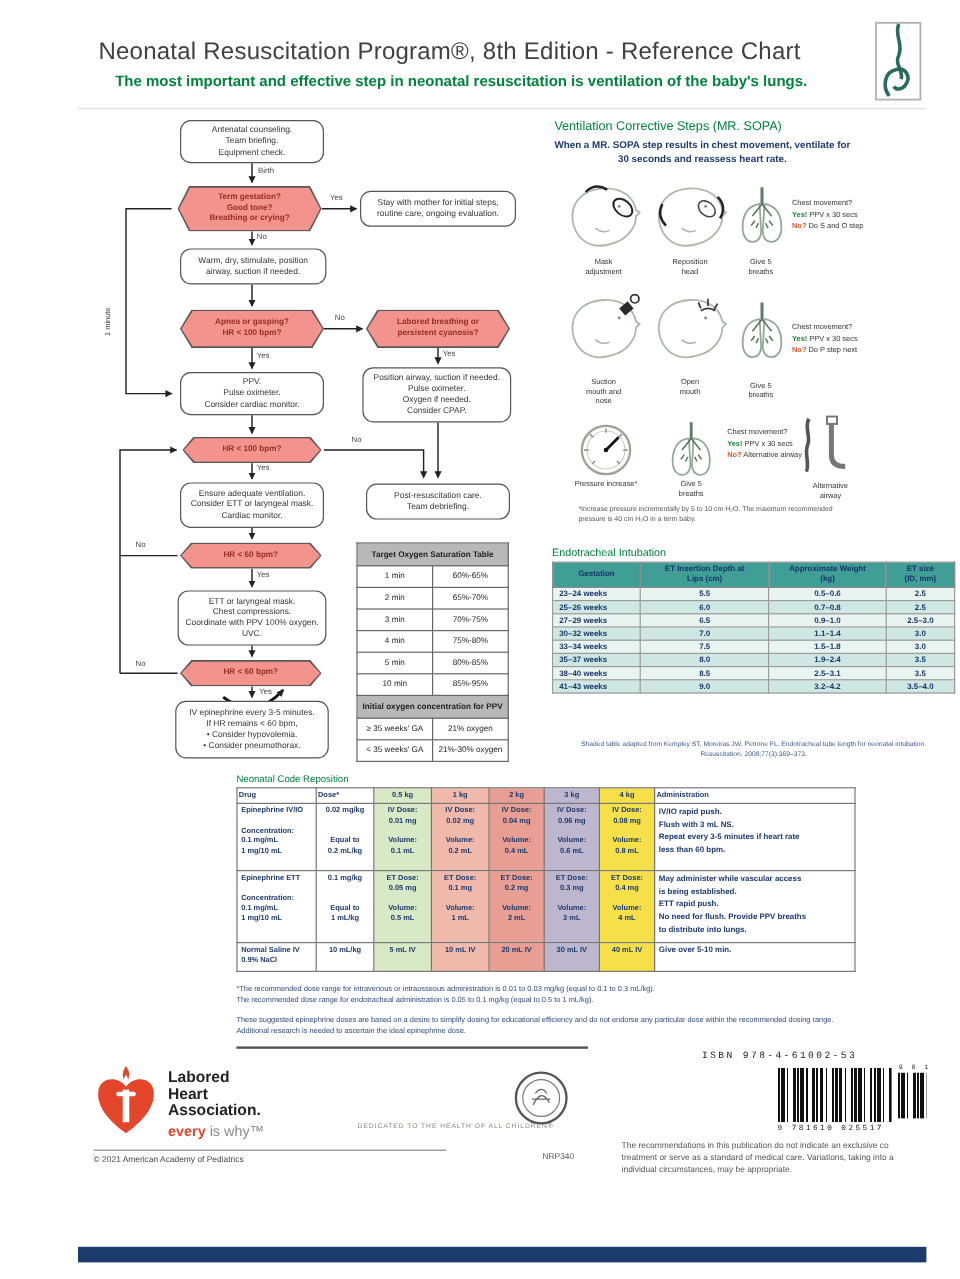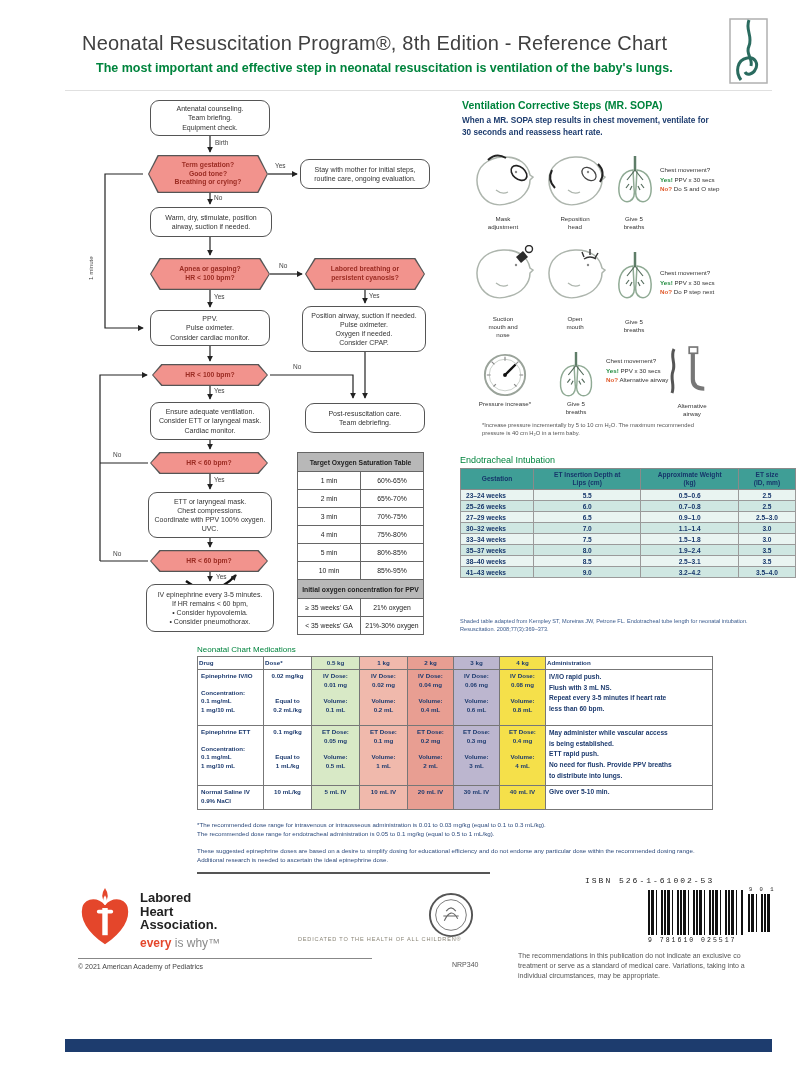--- a/index.html
+++ b/index.html
@@ -1,36 +1,36 @@
 <!DOCTYPE html>
 <html><head>
 <meta charset="utf-8">
 <style>
   html,body{margin:0;padding:0;background:#fff;}
   #page{position:relative;width:800px;height:1066px;background:#fff;overflow:hidden;
         font-family:"Liberation Sans",sans-serif;color:#222;}
   .abs{position:absolute;}
-  .pre{white-space:pre-line;}
+  .pre{white-space:pre-line;text-align:center;}
   
   .title{font-size:20px;font-weight:normal;color:#404040;letter-spacing:.2px;}
   .subtitle{font-size:12.5px;font-weight:bold;color:#00843d;}
   
   #flow{position:absolute;left:85px;top:95px;width:352px;height:548px;}
   .node{position:absolute;background:#fff;border:1.3px solid #555;border-radius:9px;
         display:flex;align-items:center;justify-content:center;text-align:center;
         font-size:7px;color:#333;line-height:1.3;padding:1px 3px;white-space:pre-line;box-sizing:border-box;}
   .hex{position:absolute;background:#555;
        clip-path:polygon(8% 0,92% 0,100% 50%,92% 100%,8% 100%,0 50%);}
   .hexin{position:absolute;inset:1.2px;background:#f2938d;
        clip-path:polygon(8% 0,92% 0,100% 50%,92% 100%,8% 100%,0 50%);
        display:flex;align-items:center;justify-content:center;text-align:center;
        font-size:6.8px;font-weight:bold;color:#9b2c23;line-height:1.3;white-space:pre-line;}
   .flabel{position:absolute;font-size:6.5px;color:#444;}
   
-  .sopa-title{font-size:10.5px;font-weight:bold;color:#00843d;}
+  .sopa-title{font-size:10.5px;font-weight:normal;color:#00843d;}
   .sopa-desc{font-size:8.2px;font-weight:bold;color:#1d3c6e;line-height:1.45;}
   .steplabel{position:absolute;font-size:6.2px;color:#333;text-align:center;line-height:1.3;white-space:pre-line;}
   .chest{position:absolute;font-size:6.2px;color:#333;line-height:1.55;}
   .chest .yes{color:#1e8a3c;font-weight:bold;}
   .chest .no{color:#e05a2b;font-weight:bold;}
   .sopa-foot{position:absolute;font-size:5.8px;color:#555;line-height:1.4;white-space:pre-line;}
   
   table{border-collapse:collapse;}
   .sat{position:absolute;left:297px;top:452px;width:127px;font-size:6.8px;color:#222;}
   .sat td,.sat th{border:1px solid #666;text-align:center;padding:2px 1px;}
@@ -380,21 +380,21 @@
           <td>41–43 weeks</td>
           <td>9.0</td>
           <td>3.2–4.2</td>
           <td>3.5–4.0</td>
         </tr>
   </tbody>
     </table>
   <div class="abs pre" style="left:460px;top:617px;width:336px;font-size:5.6px;color:#3a5a8c;line-height:1.5;">Shaded table adapted from Kempley ST, Moreiras JW, Petrone FL. Endotracheal tube length for neonatal intubation.
 Resuscitation. 2008;77(3):369–373.</div>
 
-  <div class="abs gtitle" style="left:197px;top:645px;font-size:8px;">Neonatal Chart Medications</div>
+  <div class="abs gtitle" style="left:197px;top:645px;font-size:8px;">Neonatal Code Reposition</div>
   <table class="meds">
     <colgroup>
       <col style="width:66px">
         <col style="width:48px">
         <col style="width:48px">
         <col style="width:48px">
       <col style="width:46px">
         <col style="width:46px">
         <col style="width:46px">
         <col style="width:167px">
@@ -527,21 +527,21 @@
   <div class="abs tinytxt" style="left:78px;top:963px;">© 2021 American Academy of Pediatrics</div>
 
   <div class="abs aap-motto" style="left:298px;top:936px;">DEDICATED TO THE HEALTH OF ALL CHILDREN®</div>
   <svg class="abs" style="left:428px;top:892px;" width="46" height="46" viewBox="0 0 48 48">
     <circle cx="24" cy="24" r="22" fill="#fff" stroke="#555" stroke-width="2"></circle>
     <circle cx="24" cy="24" r="16" fill="none" stroke="#777" stroke-width="1"></circle>
     <path d="M17,30 q7,-15 14,-2 M19,20 q5,-7 10,0 M16,25 h16" stroke="#666" stroke-width="1.2" fill="none"></path>
   </svg>
   <div class="abs" style="left:452px;top:961px;font-size:7px;color:#555;">NRP340</div>
 
-  <div class="abs isbn" style="left:585px;top:876px;">ISBN 526-1-61002-53</div>
+  <div class="abs isbn" style="left:585px;top:876px;">ISBN 978-4-61002-53</div>
   <div class="abs barcode" style="left:648px;top:890px;width:95px;height:45px;"></div>
   <div class="abs bdigits" style="left:648px;top:937px;">9 781610 025517</div>
   <div class="abs bdigits" style="left:749px;top:886px;font-size:5.5px;">9 0 1</div>
   <div class="abs barcode" style="left:748px;top:894px;width:24px;height:38px;"></div>
   <div class="abs disclaimer" style="left:518px;top:951px;width:282px;">The recommendations in this publication do not indicate an exclusive co
 treatment or serve as a standard of medical care. Variations, taking into a
 individual circumstances, may be appropriate.</div>
 
   <div class="abs" style="left:65px;top:1039px;width:707px;height:13px;background:#1d3c6e;"></div>
 </div>

